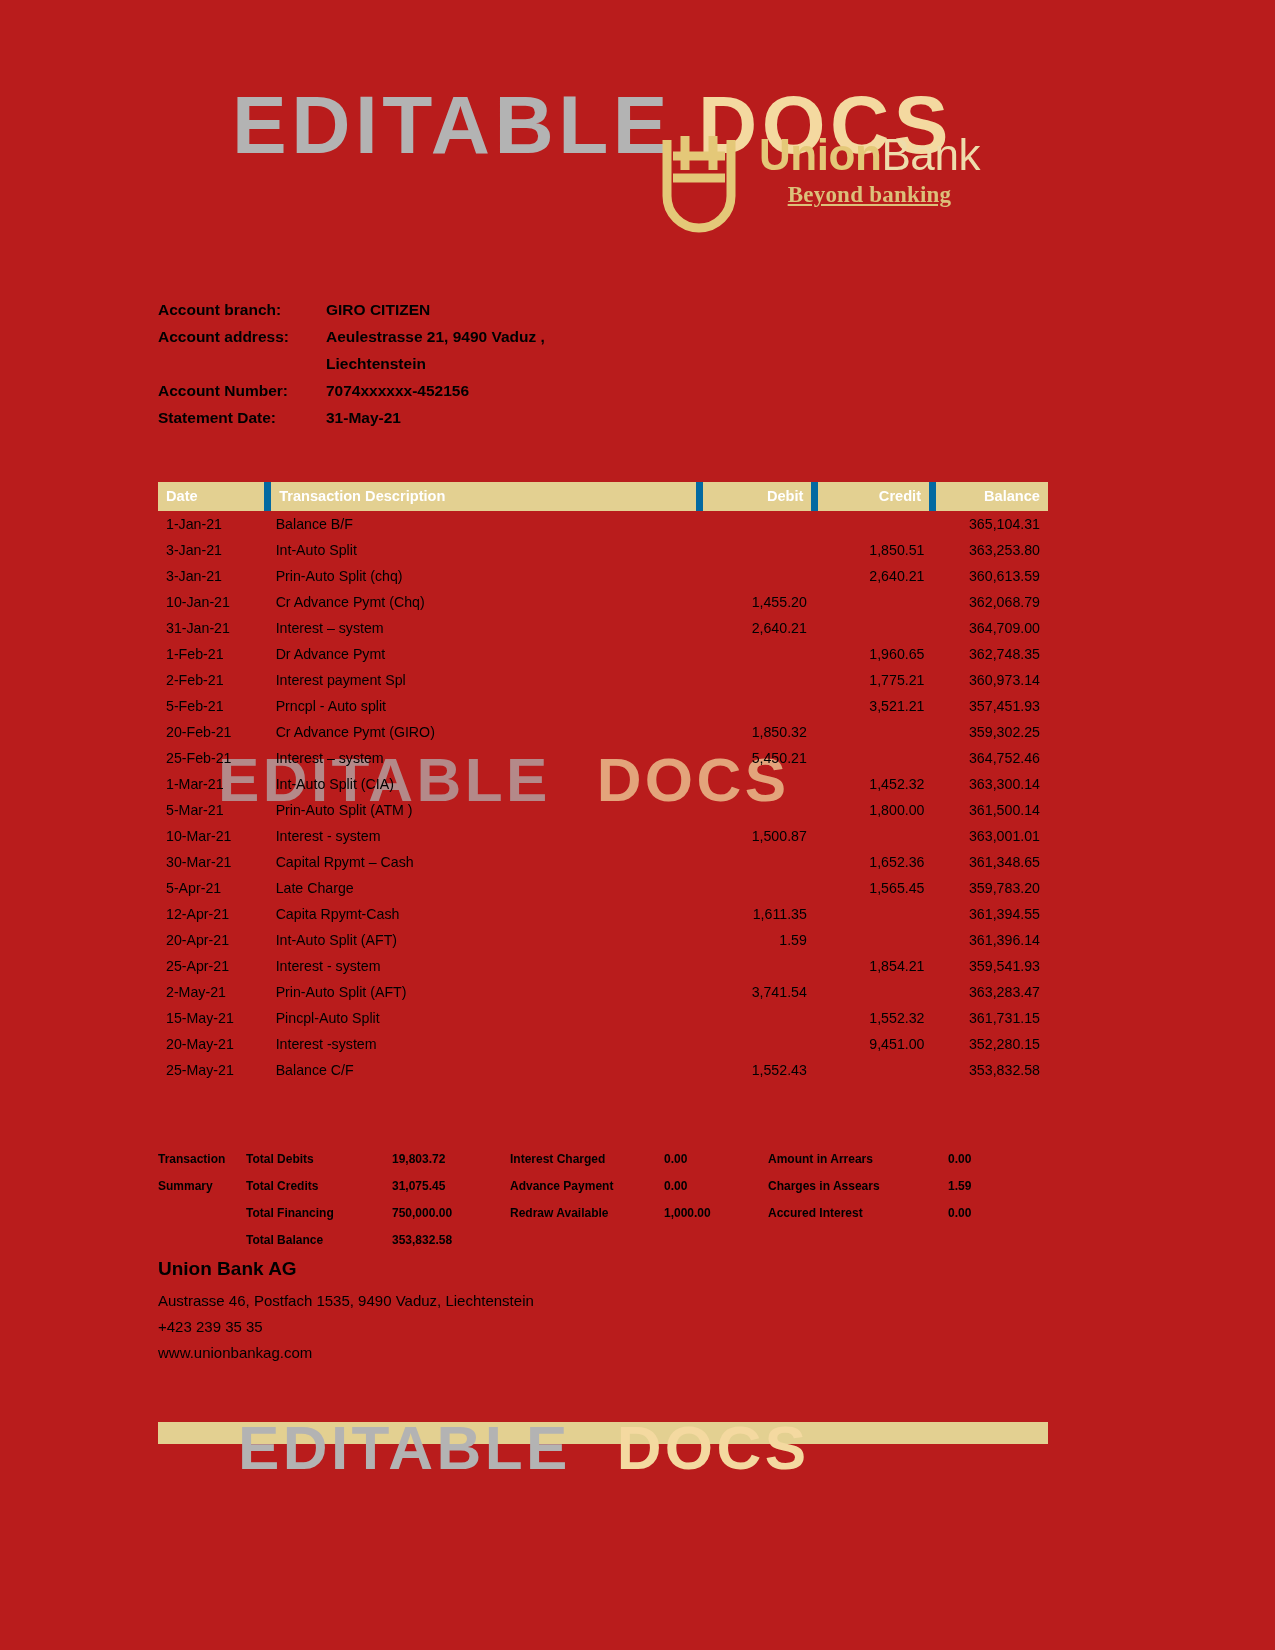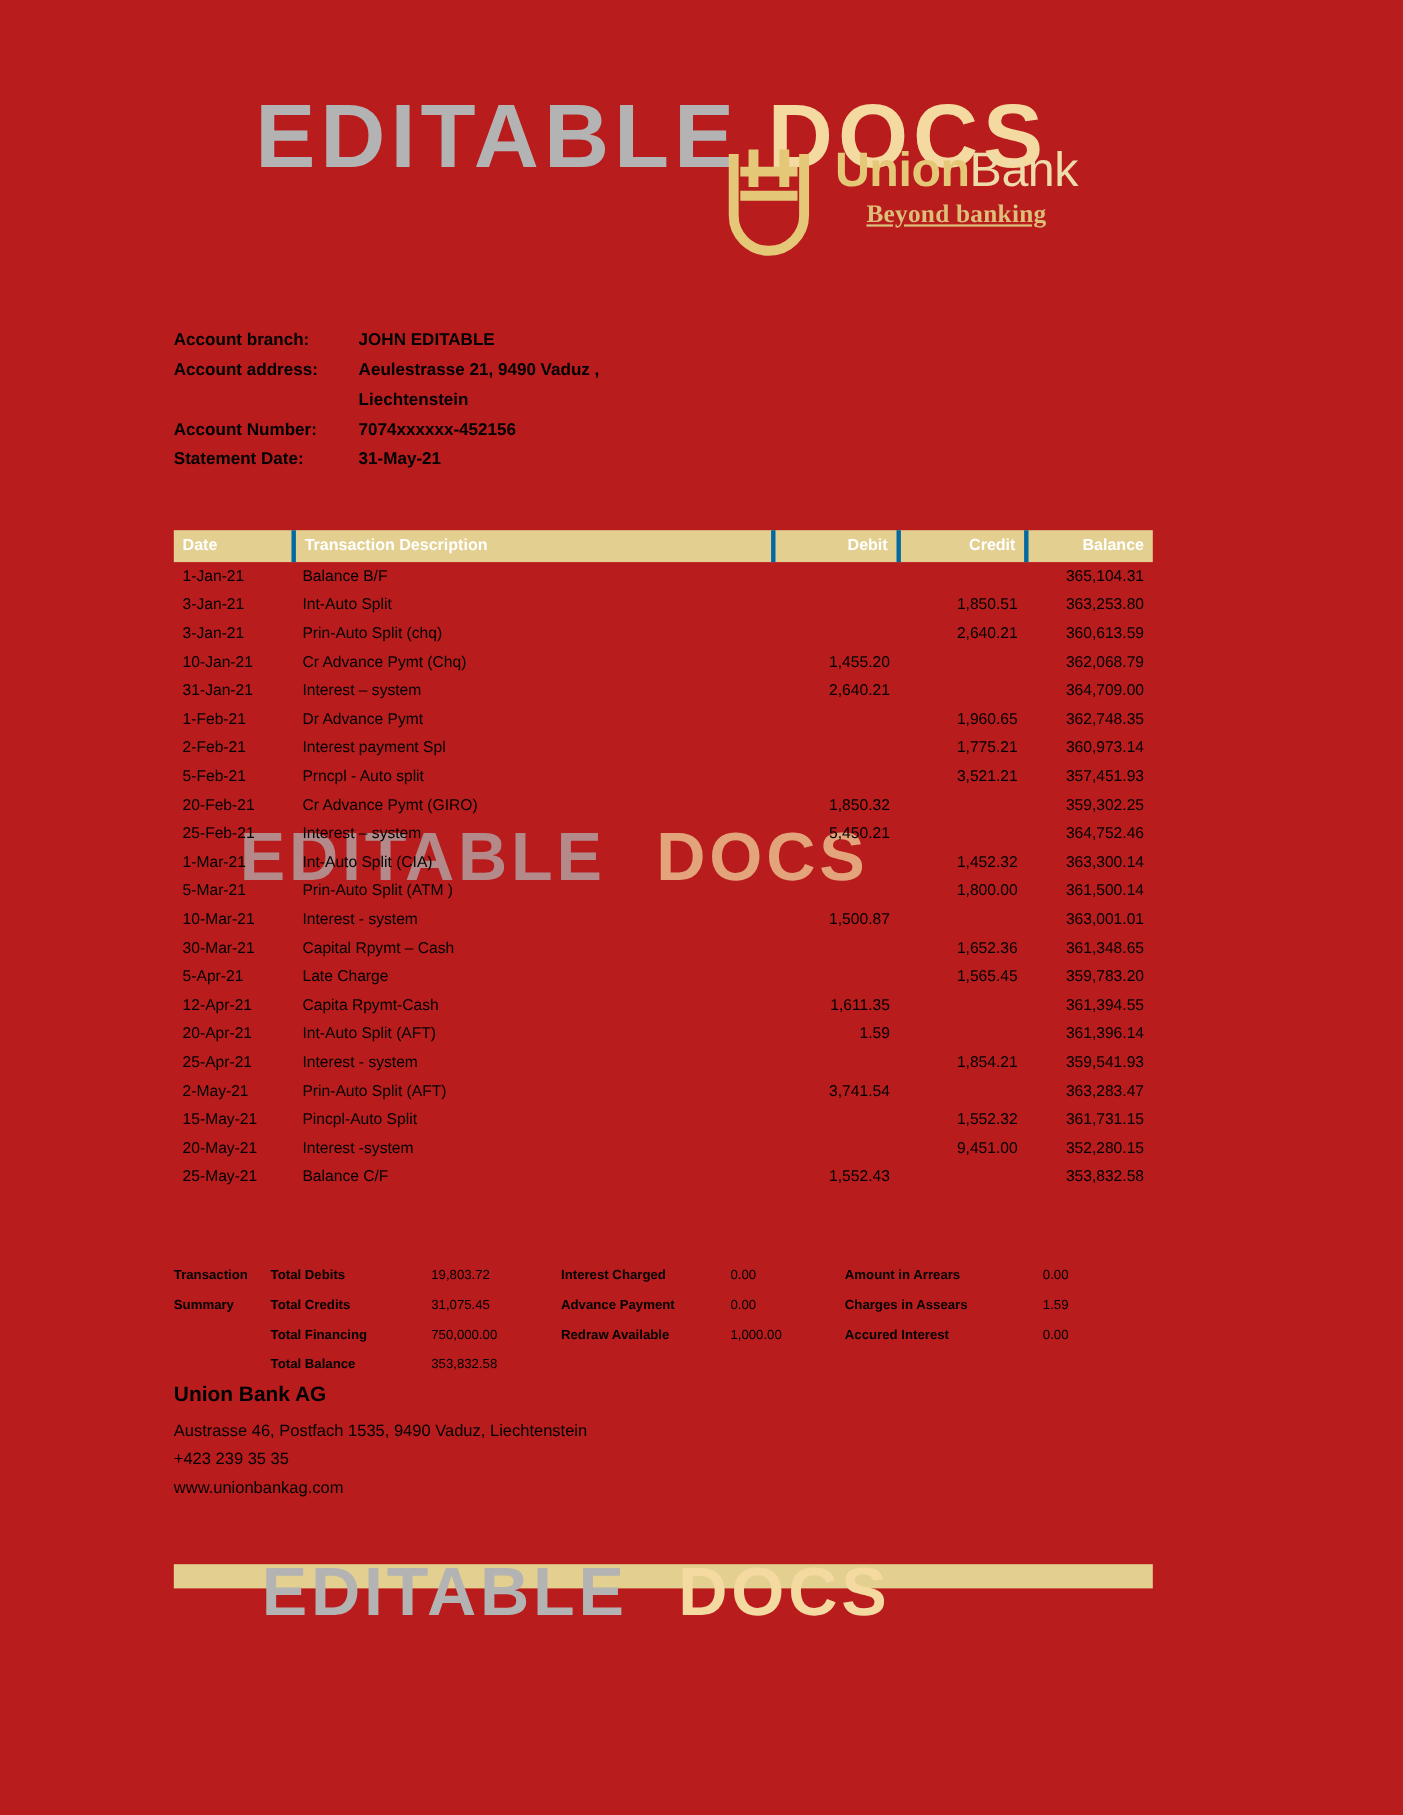--- a/index.html
+++ b/index.html
@@ -116,21 +116,21 @@
     border-collapse: collapse;
     font-size: 14.2px;
   }
   .table th {
     background: #e3d091;
     color: #ffffff;
     font-weight: 700;
     font-size: 14.6px;
     padding: 6px 8px 7px 8px;
     text-align: left;
-    border-right: 4px solid #0369a1;
+    border-right: 7px solid #0369a1;
     white-space: nowrap;
   }
   .table th.num { text-align: right; }
   .table th:last-child { border-right: none; }
   .table td {
     padding: 5px 8px 5px 8px;
     vertical-align: top;
     white-space: nowrap;
   }
   .table td.num { text-align: right; }
@@ -149,21 +149,21 @@
     font-size: 12px;
   }
   .sum-grid {
     display: grid;
     grid-template-columns: 88px 146px 118px 154px 104px 180px 1fr;
     row-gap: 13px;
     align-items: baseline;
   }
   .sum-title { font-weight: 700; }
   .sum-label { font-weight: 700; }
-  .sum-val { font-weight: 400; }
+  .sum-val { font-weight: 700; }
 
   
   .footer {
     position: absolute;
     top: 1256px;
     left: 158px;
     font-size: 15px;
     line-height: 26px;
   }
   .footer-name {
@@ -203,21 +203,21 @@
     </svg>
     <div class="logo-text">
       <div class="logo-name"><span class="u1">Union</span><span class="u2">Bank</span></div>
       <div class="logo-tag">Beyond banking</div>
     </div>
   </div>
 
   <div class="acct">
     <div class="acct-row">
       <div class="acct-label">Account branch:</div>
-      <div class="acct-value">JOHN EDITABLE</div>
+      <div class="acct-value">GIRO CITIZEN</div>
     </div>
     <div class="acct-row">
       <div class="acct-label">Account address:</div>
       <div class="acct-value">Aeulestrasse 21, 9490 Vaduz ,</div>
     </div>
     <div class="acct-row">
       <div class="acct-label"></div>
       <div class="acct-value">Liechtenstein</div>
     </div>
     <div class="acct-row">

